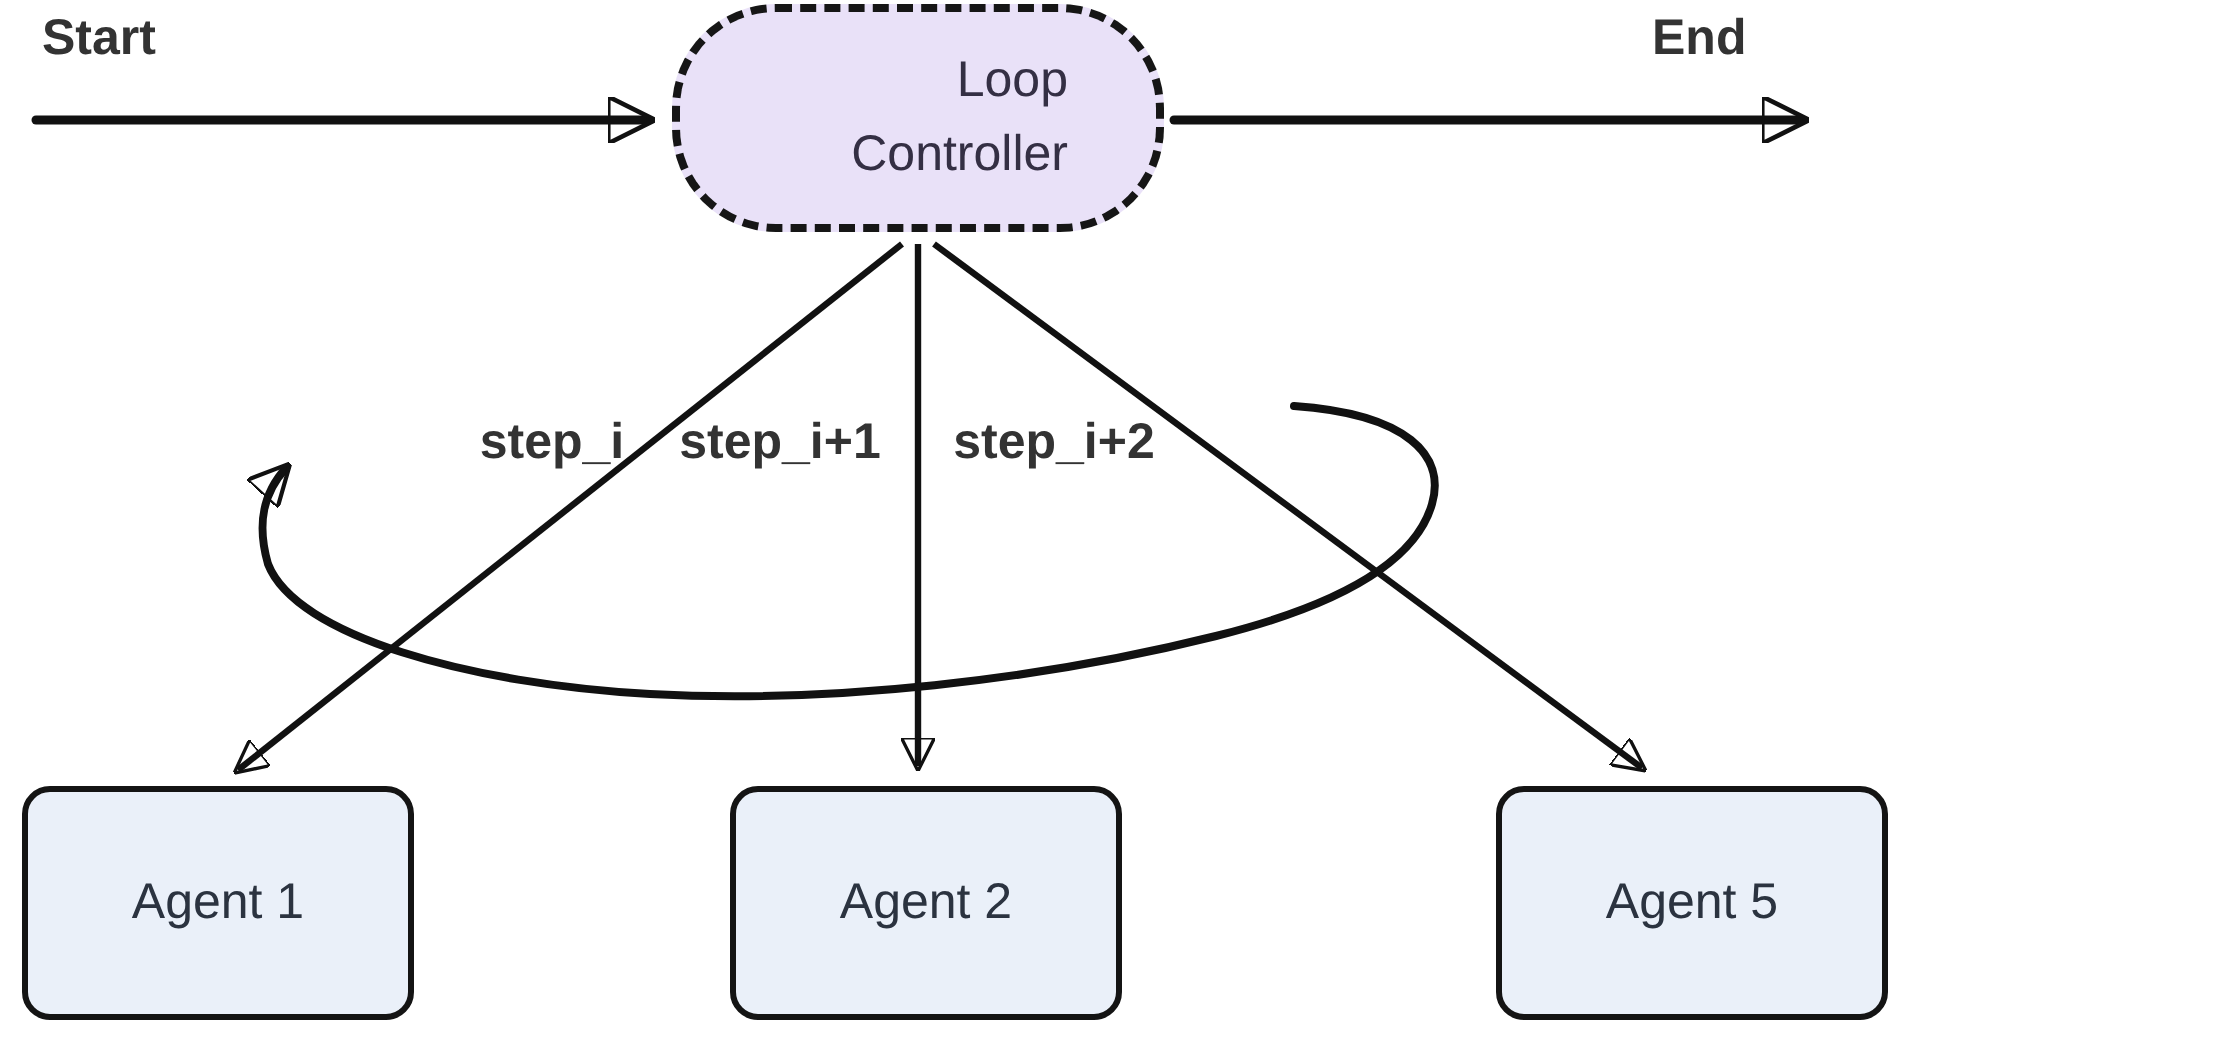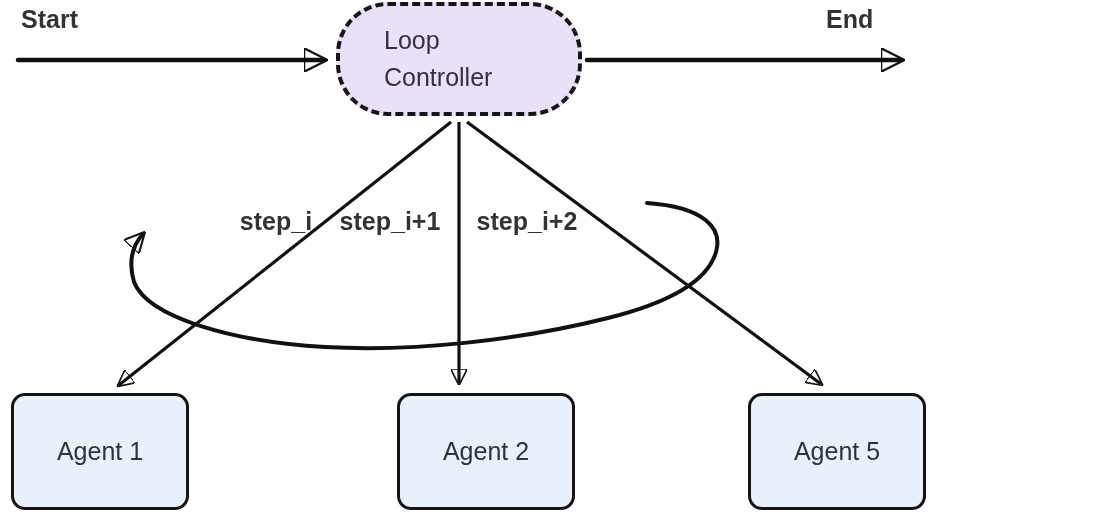--- a/index.html
+++ b/index.html
@@ -29,42 +29,42 @@
     font-size:25px;
     line-height:1.1;
     color:var(--label-text);
     white-space:nowrap;
     font-weight:bold;
   }
   .label.centered{transform:translateX(-50%);}
   .node{
     position:absolute;
     display:flex;align-items:center;justify-content:center;
-    text-align:left;
+    text-align:right;
     box-sizing:border-box;
     font-size:25px;
   }
   .controller{
     left:336px;top:2px;width:246px;height:114px;
     background:var(--controller-fill);
     border:4px dashed var(--controller-border);
     border-radius:52px;
     color:var(--controller-text);
     line-height:37px;
   }
   .controller .node-label{width:150px;}
   .agent{
-    top:393px;width:178px;height:117px;
+    top:393px;width:196px;height:117px;
     background:var(--agent-fill);
     border:3.5px solid var(--agent-border);
     border-radius:14px;
     color:var(--agent-text);
   }
   .agent-1{left:11px;}
-  .agent-2{left:365px;margin-left:32px;}
+  .agent-2{left:365px;}
   .agent-3{left:748px;}
 </style>
 </head>
 <body>
 
 <div class="canvas">
 
   <svg class="wires" viewBox="0 0 1112 520" xmlns="http://www.w3.org/2000/svg">
     <defs>
       <marker id="arrow" viewBox="0 0 10 10" refX="8.5" refY="5" markerWidth="5.2" markerHeight="5.2" orient="auto" markerUnits="strokeWidth">

